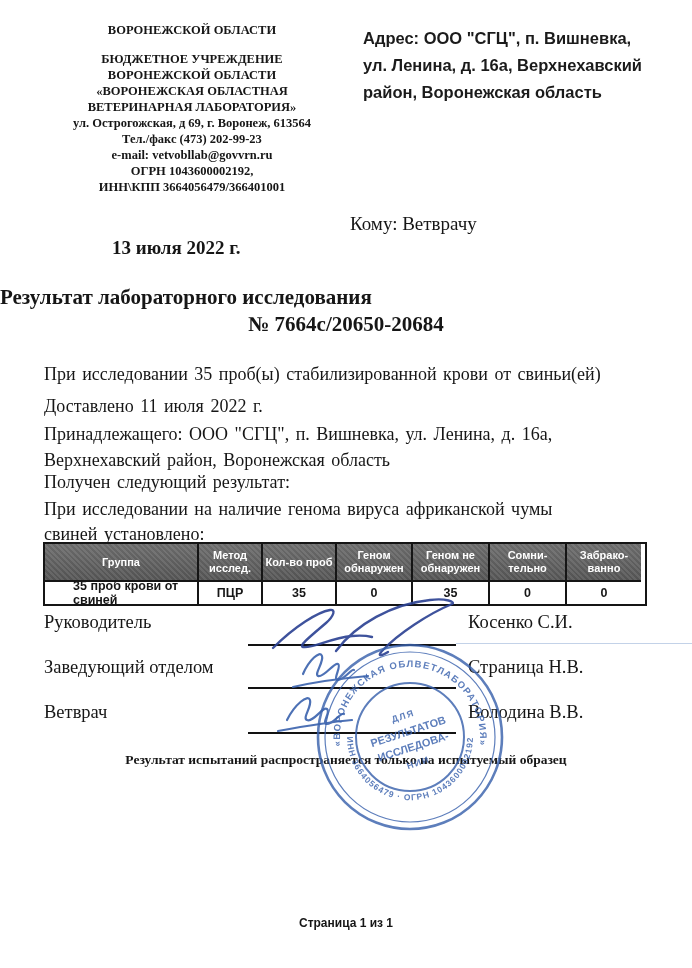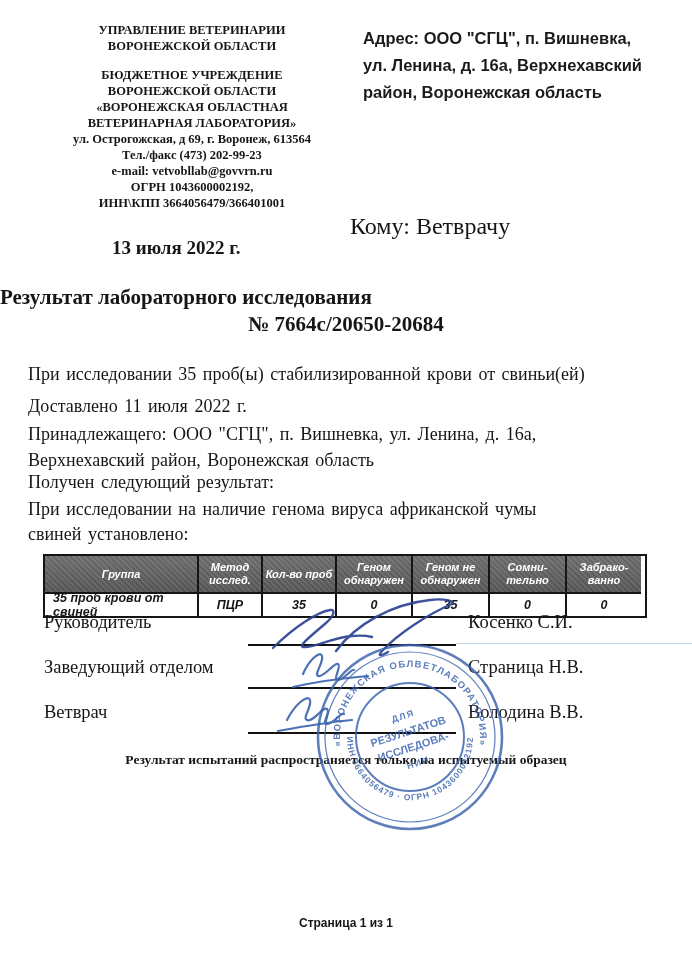--- a/index.html
+++ b/index.html
@@ -13,46 +13,46 @@
   
   .org-block{left:22px;top:22px;width:340px;text-align:center;
     font-weight:bold;font-size:12.5px;line-height:16px;}
   .org-gap{height:13px;}
 
   
   .addr-block{left:363px;top:25px;width:320px;
     font-family:"Liberation Sans",sans-serif;font-weight:700;
     font-size:16.5px;line-height:27px;color:#1b1b1b;}
 
-  .kome{left:350px;top:213px;font-size:24px;}
+  .kome{left:350px;top:213px;font-size:19px;}
   .doc-date{left:112px;top:237px;font-size:19px;font-weight:bold;}
 
   .title-1{left:0;top:285px;width:692px;text-align:left;
     font-size:21px;font-weight:bold;}
   .title-2{left:0;top:312px;width:692px;text-align:center;
     font-size:21px;font-weight:bold;}
 
-  .body-line{left:28px;font-size:18px;word-spacing:2px;white-space:nowrap;}
+  .body-line{left:44px;font-size:18px;word-spacing:2px;white-space:nowrap;}
 
   
-  .results-table{left:43px;top:554px;width:600px;border:2px solid #151515;
-    font-family:"Liberation Sans",sans-serif;box-sizing:content-box;font-style:italic;}
+  .results-table{left:43px;top:542px;width:600px;border:2px solid #151515;
+    font-family:"Liberation Sans",sans-serif;box-sizing:content-box;}
   .t-row{display:grid;grid-template-columns:152px 64px 74px 76px 77px 77px 76px;}
   .t-head .t-cell{
     background:
       repeating-linear-gradient(45deg, rgba(255,255,255,.07) 0 2px, rgba(0,0,0,.05) 2px 4px),
       linear-gradient(#6f6f6f,#575757);
     color:#ffffff;font-weight:bold;font-size:11px;line-height:13px;
     height:38px;display:flex;align-items:center;justify-content:center;
     text-align:center;white-space:pre-line;border-bottom:2px solid #151515;}
   .t-cell{border-left:2px solid #151515;box-sizing:border-box;}
   .t-cell:first-child{border-left:none;}
   .t-body .t-cell{height:22px;display:flex;align-items:center;justify-content:center;
     font-weight:bold;font-size:12.5px;background:#fff;}
-  .t-body .t-cell.left{justify-content:flex-start;padding-left:8px;}
+  .t-body .t-cell.left{justify-content:flex-start;padding-left:8px;margin-left:20px;}
 
   
   .sig-role{left:44px;font-size:18.5px;}
   .sig-name{left:468px;font-size:18.5px;}
   .sig-line{height:2px;background:#121212;left:248px;width:208px;}
   .faint-line{left:456px;top:643px;width:236px;height:1px;background:#c3d2e8;}
 
   .note-line{left:0;top:752px;width:692px;text-align:center;
     font-size:13.5px;font-weight:bold;}
 
@@ -61,21 +61,20 @@
 
   .ink-overlay{left:0;top:590px;pointer-events:none;}
   .stamp-text{font-family:"Liberation Sans",sans-serif;font-weight:bold;}
 </style>
 </head>
 <body>
 
 <div class="page">
 
   <div class="abs org-block">
-    <div>УПРАВЛЕНИЕ ВЕТЕРИНАРИИ</div>
     <div>ВОРОНЕЖСКОЙ ОБЛАСТИ</div>
     <div class="org-gap"></div>
     <div>БЮДЖЕТНОЕ УЧРЕЖДЕНИЕ</div>
     <div>ВОРОНЕЖСКОЙ ОБЛАСТИ</div>
     <div>«ВОРОНЕЖСКАЯ ОБЛАСТНАЯ</div>
     <div>ВЕТЕРИНАРНАЯ ЛАБОРАТОРИЯ»</div>
     <div>ул. Острогожская, д 69, г. Воронеж, 613564</div>
     <div>Тел./факс  (473) 202-99-23</div>
     <div>e-mail: vetvobllab@govvrn.ru</div>
     <div>ОГРН 1043600002192,</div>

